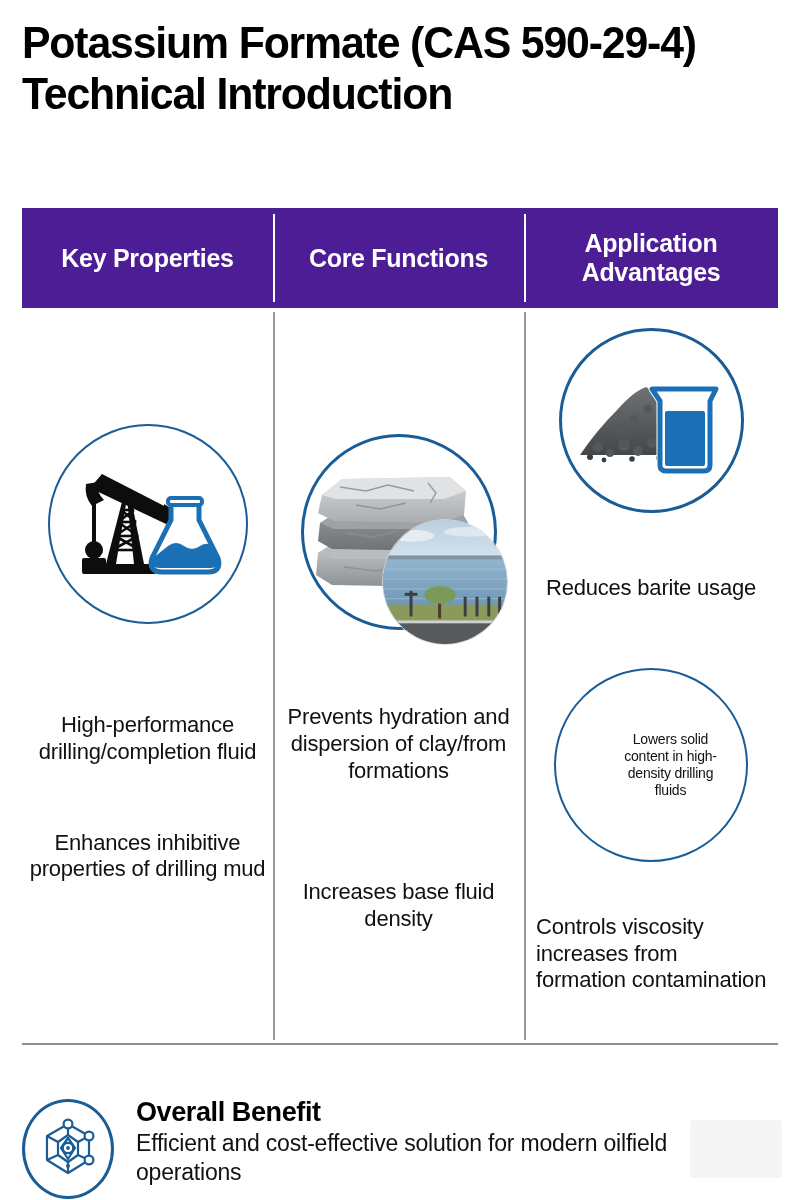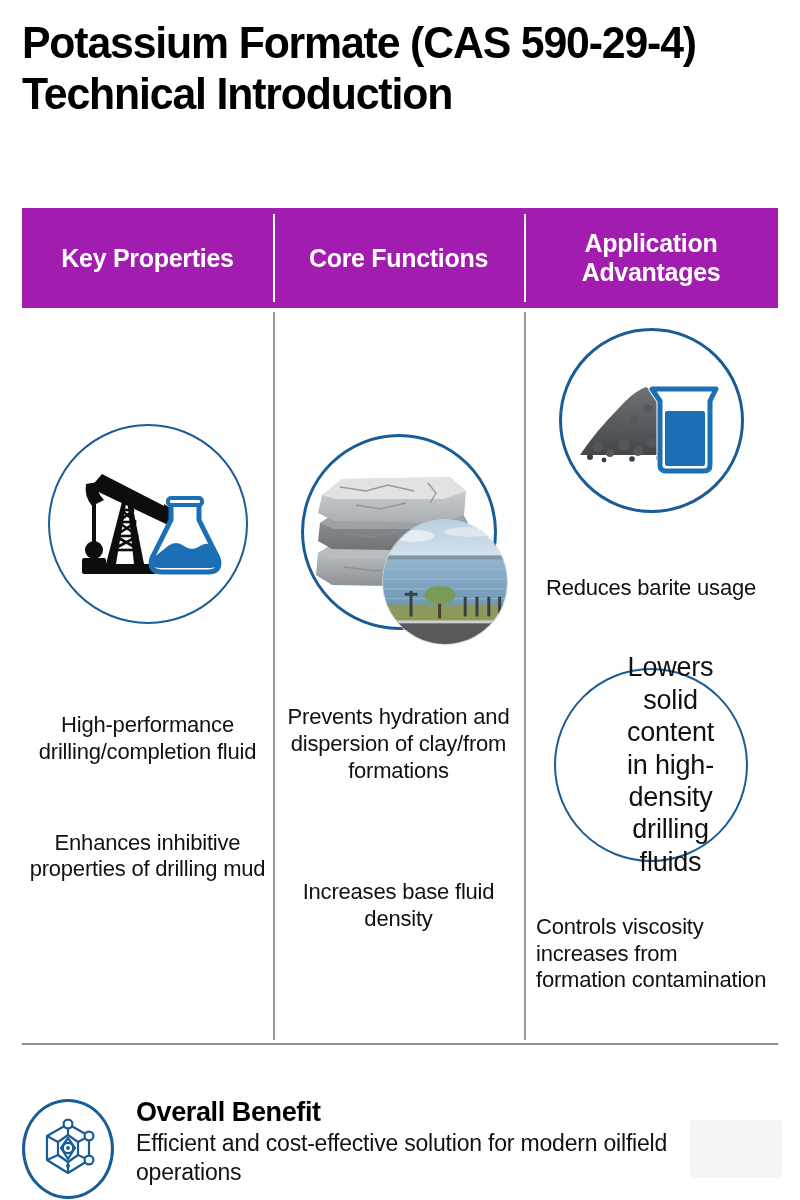--- a/index.html
+++ b/index.html
@@ -35,21 +35,21 @@
     transform-origin: left top;
   }
 
   
   .header-bar {
     position: absolute;
     left: 22px;
     top: 208px;
     width: 756px;
     height: 100px;
-    background: #a21caf;
+    background: #4c1d95;
     display: flex;
   }
   .header-cell {
     flex: 0 0 auto;
     display: flex;
     align-items: center;
     justify-content: center;
     color: #ffffff;
     font-size: 25px;
     font-weight: 700;
@@ -162,21 +162,21 @@
   .c3-bubble {
     margin-top: 26px;
     width: 194px; height: 194px;
     border: 2.5px solid #1A5C96;
     border-radius: 50%;
     display: flex;
     align-items: center;
     justify-content: center;
     padding: 0 18px;
   }
-  .c3-bubble .ctext { font-size: 27px; line-height: 1.2; margin-left: 39px; }
+  .c3-bubble .ctext { font-size: 14px; line-height: 1.2; margin-left: 39px; }
   .c3-text3 { margin-top: 12px; text-align: left; padding-left: 6px; }
 
   
   .hr {
     position: absolute;
     left: 22px;
     top: 1043px;
     width: 756px;
     height: 2px;
     background: #8e8e8e;

